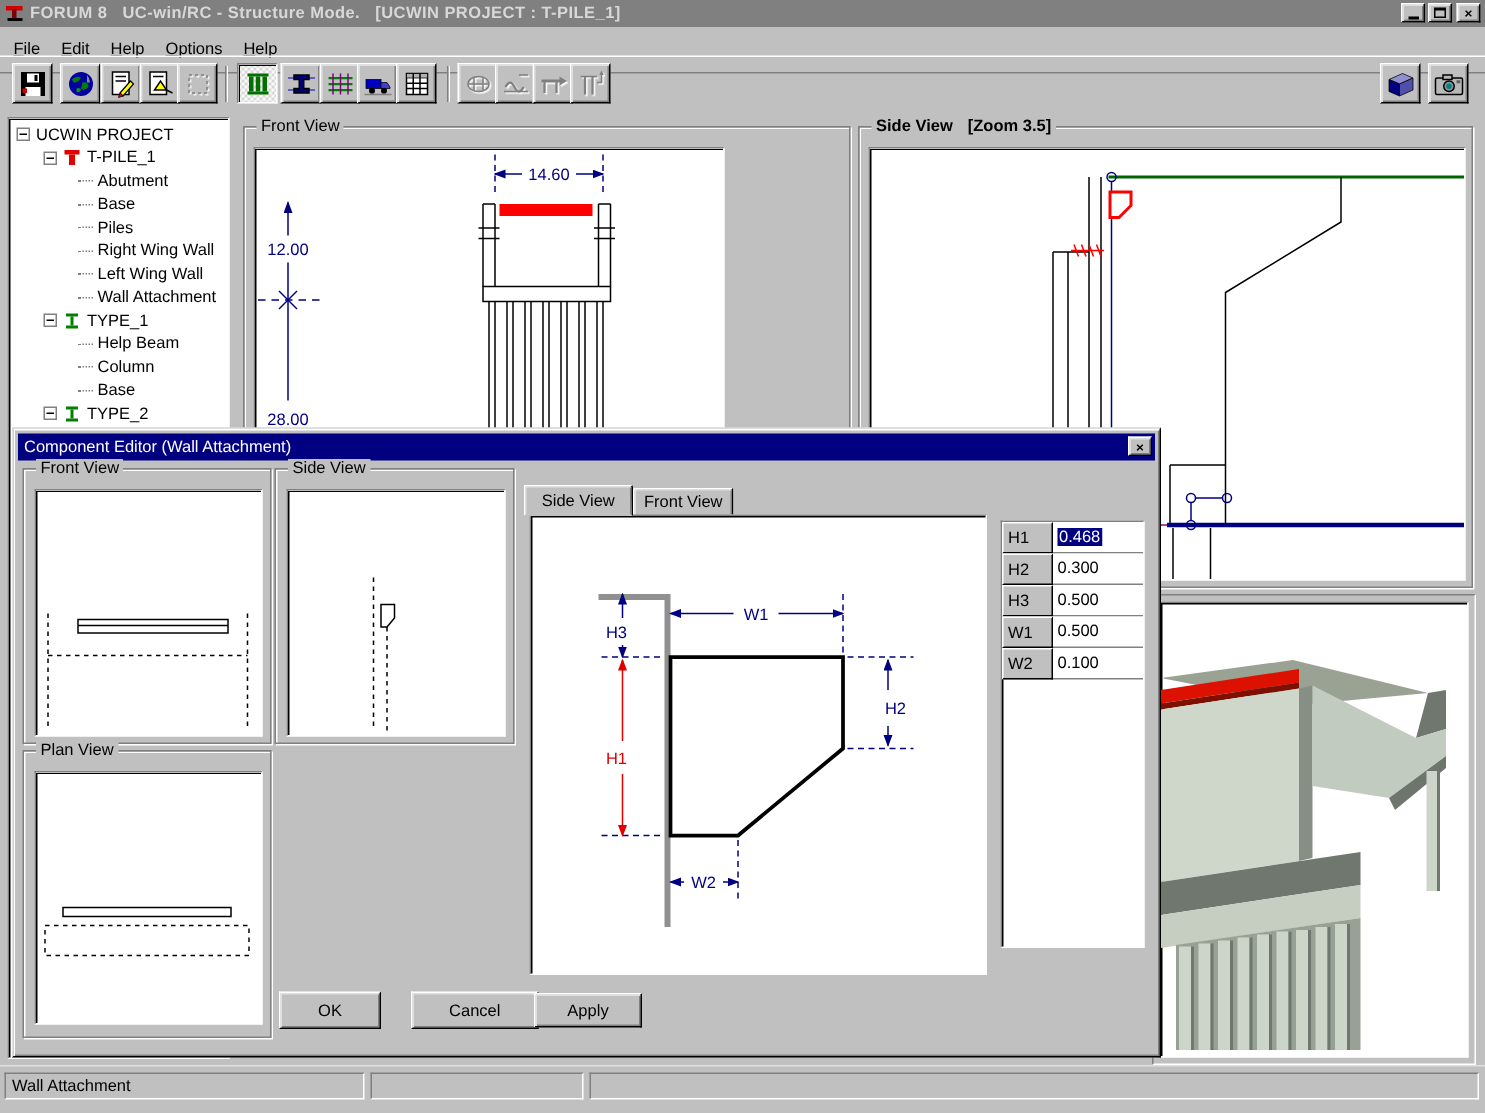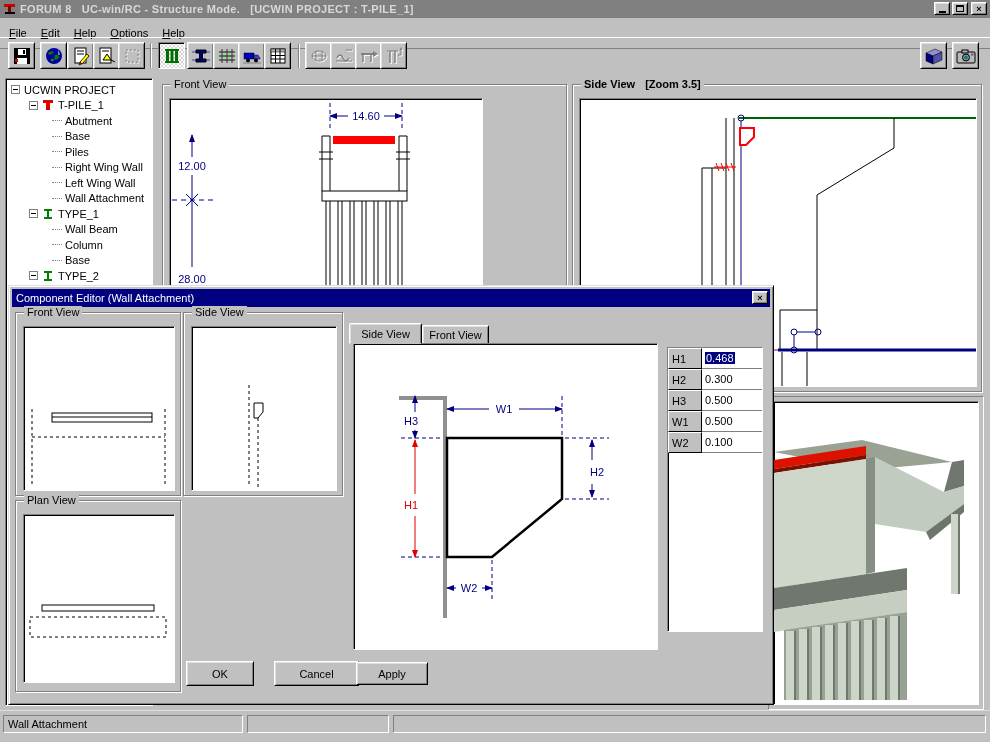--- a/index.html
+++ b/index.html
@@ -260,21 +260,21 @@
     <div class="trow lvl1">
         <span class="exp"></span>
         <svg class="tico" viewBox="0 0 13 12">
           <rect x="2" y="1" width="8" height="2" fill="#008000"></rect>
           <rect x="5" y="3" width="2" height="6" fill="#008000"></rect>
           <rect x="2" y="9" width="8" height="2" fill="#008000"></rect>
         </svg>
         <span>TYPE_1</span>
       </div>
     <div class="trow lvl2">
-        <span>Wall Beam</span>
+        <span>Help Beam</span>
       </div>
     <div class="trow lvl2">
         <span>Column</span>
       </div>
     <div class="trow lvl2">
         <span>Base</span>
       </div>
     <div class="trow lvl1">
         <span class="exp"></span>
         <svg class="tico" viewBox="0 0 13 12">

